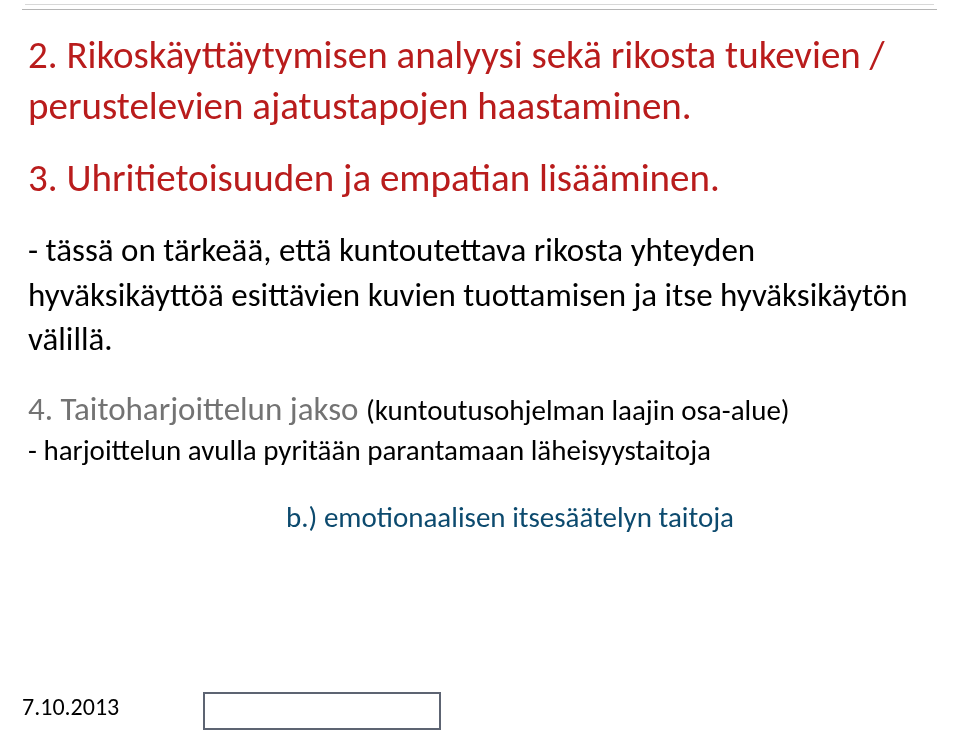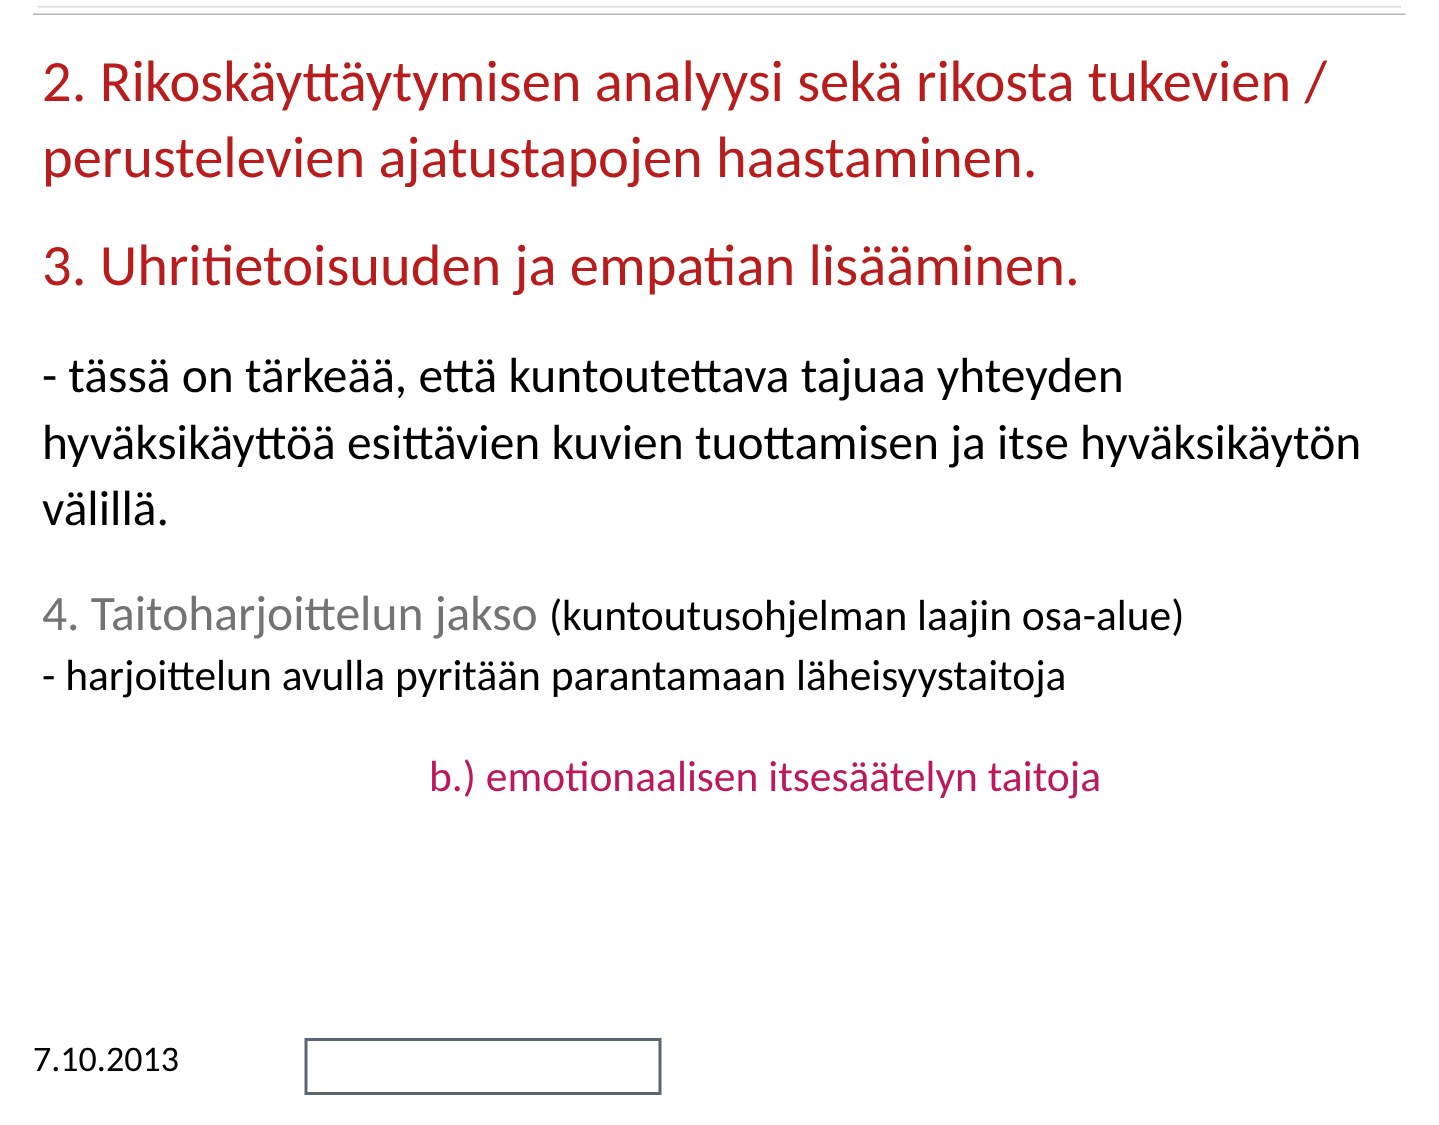--- a/index.html
+++ b/index.html
@@ -60,21 +60,21 @@
       color: #737373;
       line-height: 1.3;
     }
     .subnote {
       font-size: 29px;
       color: #000000;
       line-height: 1.35;
     }
     .sub-b {
       font-size: 29px;
-      color: #be185d;
+      color: #0c4a6e;
       line-height: 1.35;
       margin-top: 28px;
       padding-left: 258px;
     }
     .footer {
       position: absolute;
       bottom: 14px;
       left: 22px;
       right: 22px;
       height: 44px;
@@ -100,21 +100,21 @@
   <div class="top-bar-inner"></div>
 </div>
 
 <div class="content">
 
   <div class="heading item2">2. Rikoskäyttäytymisen analyysi sekä rikosta tukevien / perustelevien ajatustapojen haastaminen.</div>
 
   <div class="heading item3">3. Uhritietoisuuden ja empatian lisääminen.</div>
 
   <div class="body-text">
-    <span class="dash-lead">- tässä on tärkeää, että kuntoutettava tajuaa yhteyden hyväksikäyttöä esittävien kuvien tuottamisen ja itse hyväksikäytön välillä.</span>
+    <span class="dash-lead">- tässä on tärkeää, että kuntoutettava rikosta yhteyden hyväksikäyttöä esittävien kuvien tuottamisen ja itse hyväksikäytön välillä.</span>
   </div>
 
   <div class="item4">
     <span class="item4-line1">4. Taitoharjoittelun jakso </span><span style="font-size:29px;">(kuntoutusohjelman laajin osa-alue)</span>
   </div>
 
   <div class="subnote">- harjoittelun avulla pyritään parantamaan läheisyystaitoja</div>
 
   <div class="sub-b">b.) emotionaalisen itsesäätelyn taitoja</div>
 

